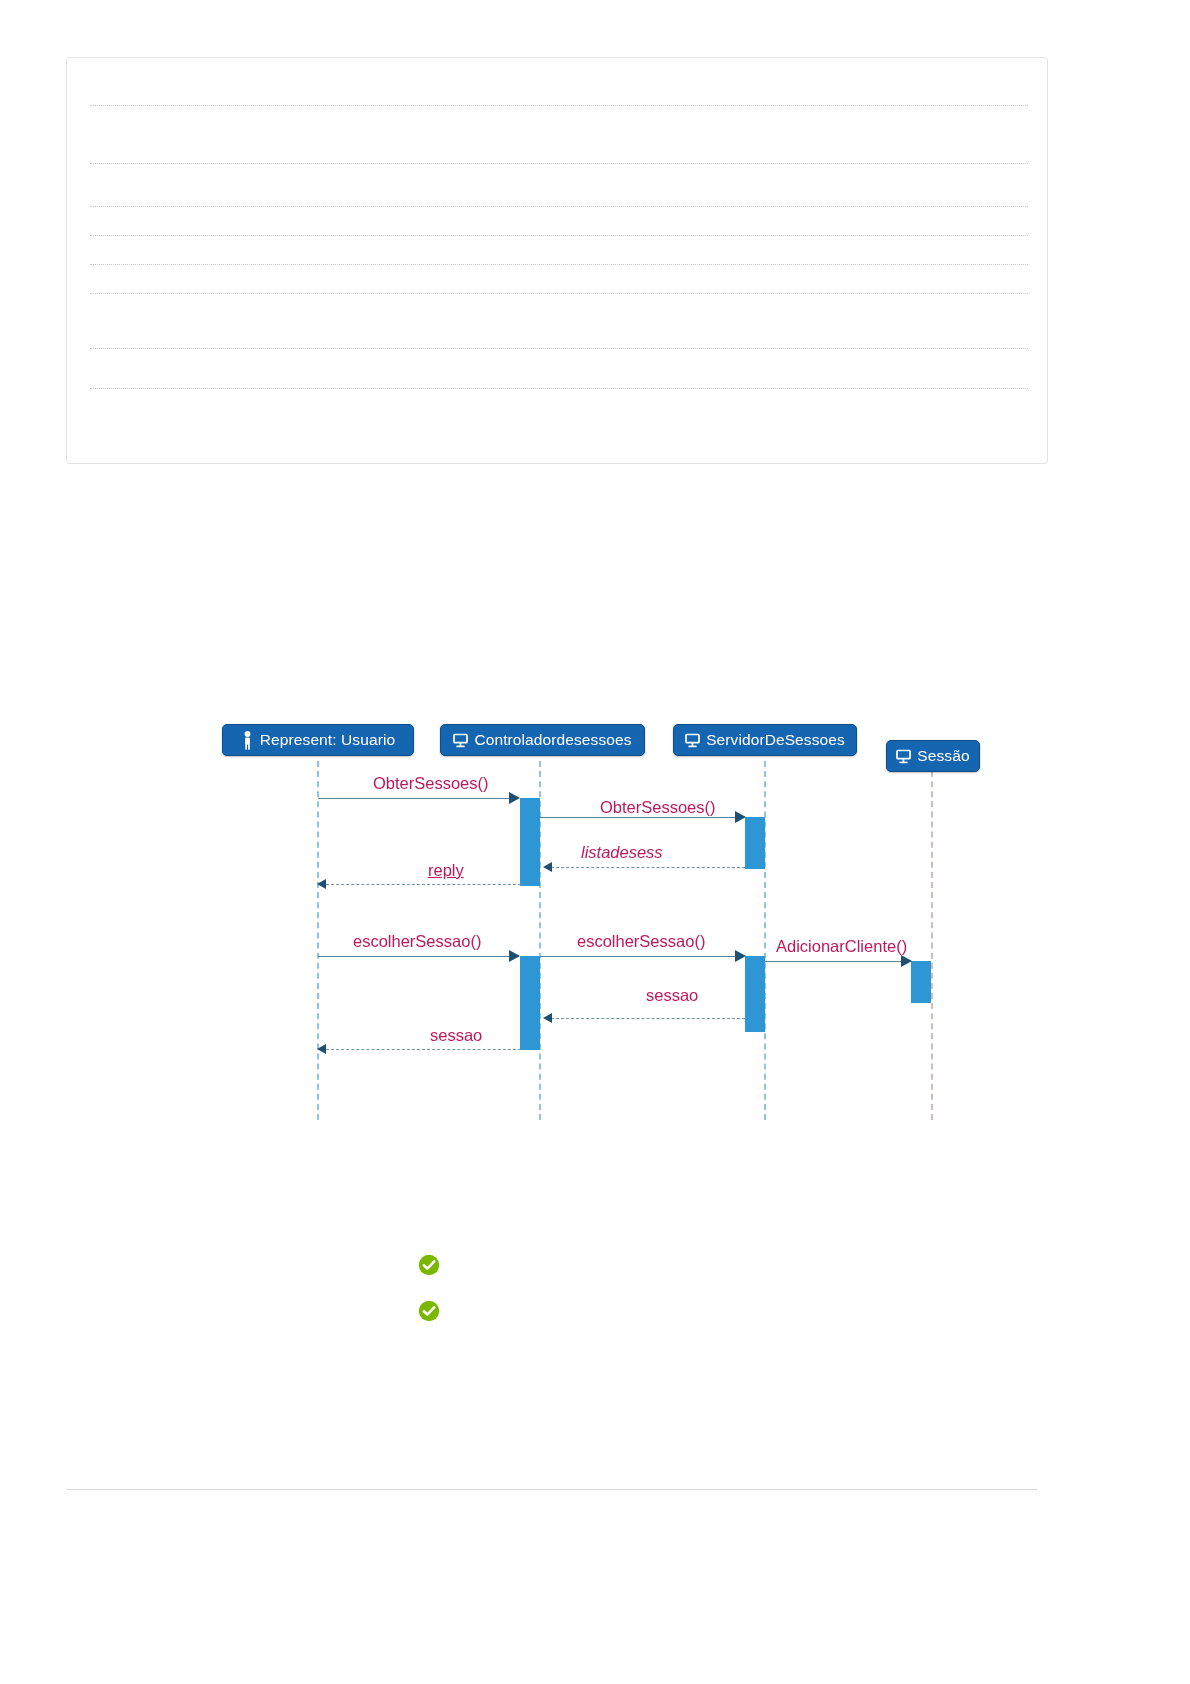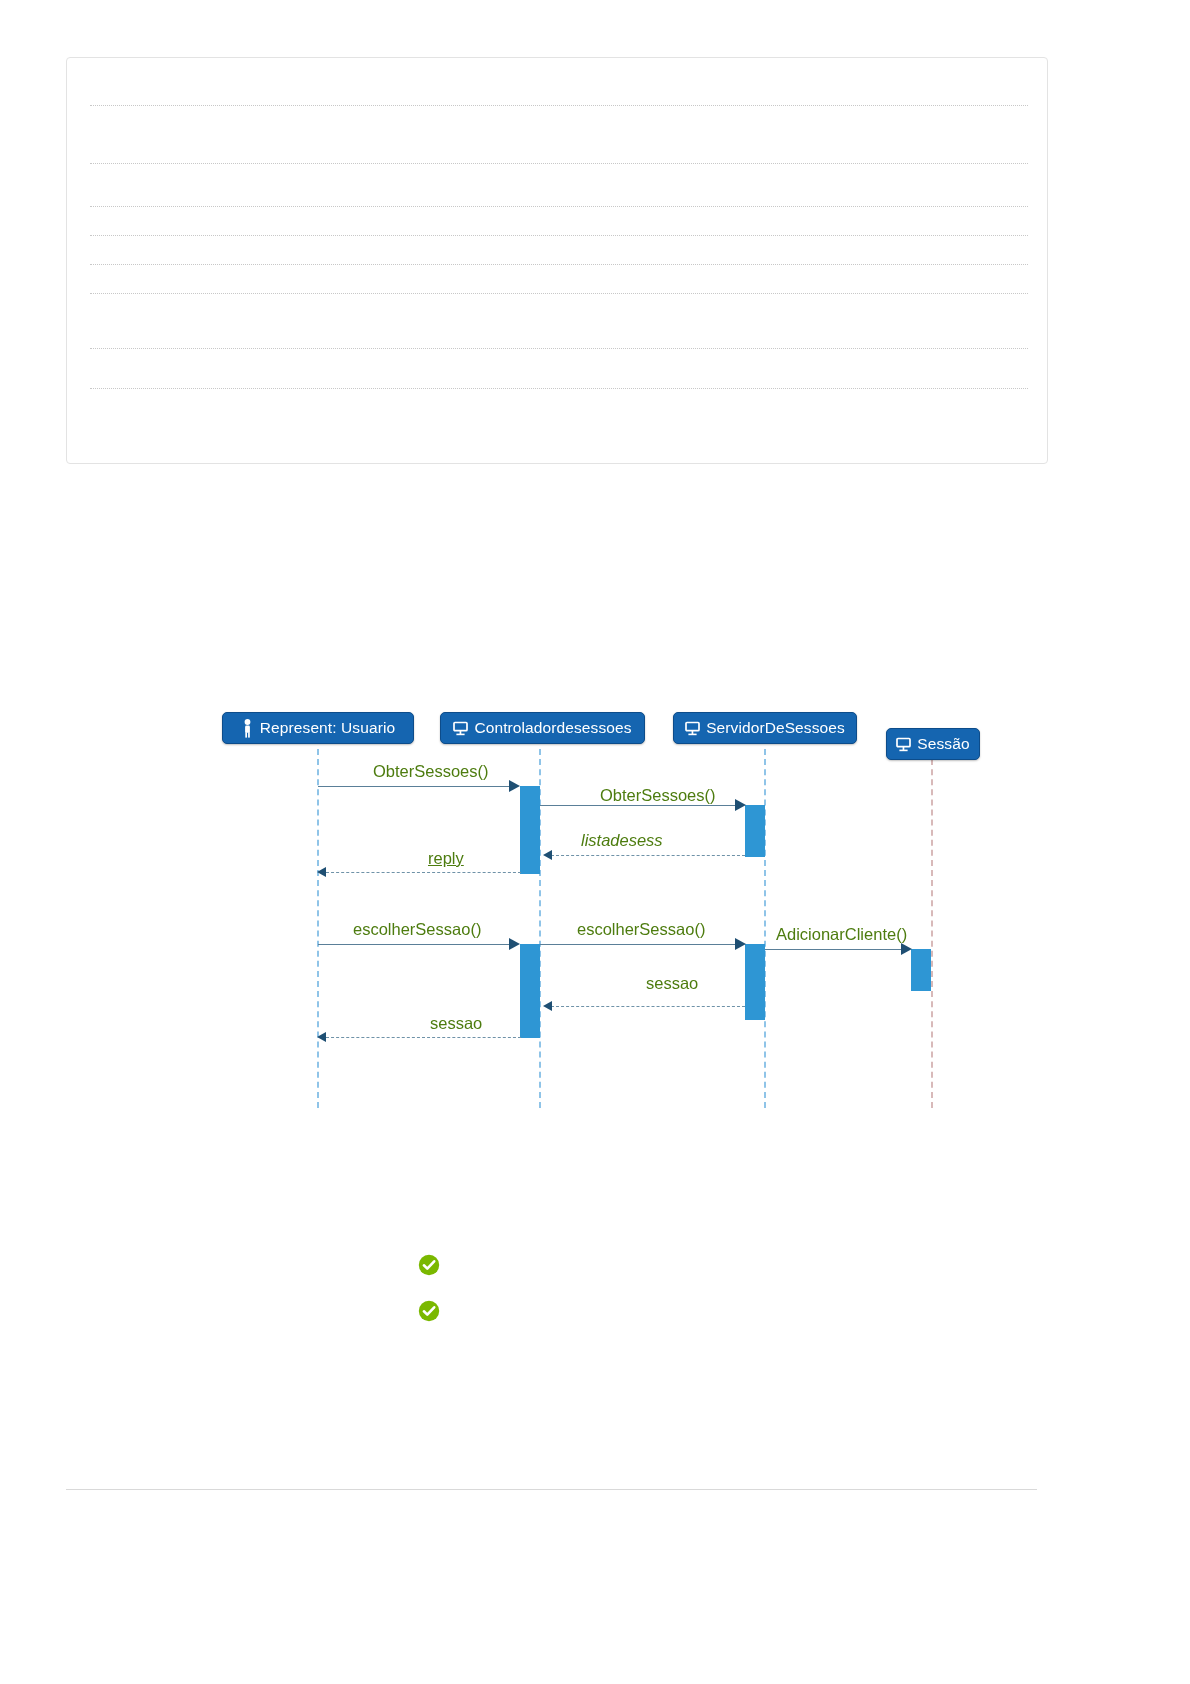--- a/index.html
+++ b/index.html
@@ -29,21 +29,21 @@
   }
   .rule-row {
     position: absolute;
     left: 23px;
     width: 938px;
     border-top: 1px dotted #c8c8c8;
   }
   #seq-layer {
     position: absolute;
     left: 0;
-    top: 0;
+    top: 12px;
     width: 1190px;
     height: 1324px;
   }
 
   .lifeline-head {
     position: absolute;
     height: 32px;
     background: #1565b0;
     border: 1px solid #0d4c8a;
     border-radius: 5px;
@@ -98,21 +98,21 @@
   }
   .arrow-head.left {
     border-top: 5px solid transparent;
     border-bottom: 5px solid transparent;
     border-right: 9px solid #1f4f73;
   }
 
   .msg-label {
     position: absolute;
     font-size: 16.5px;
-    color: #4d7c0f;
+    color: #be185d;
     white-space: nowrap;
     font-family: "Liberation Sans", sans-serif;
   }
 
   
   .check-badge {
     position: absolute;
     width: 22px;
     height: 22px;
   }

